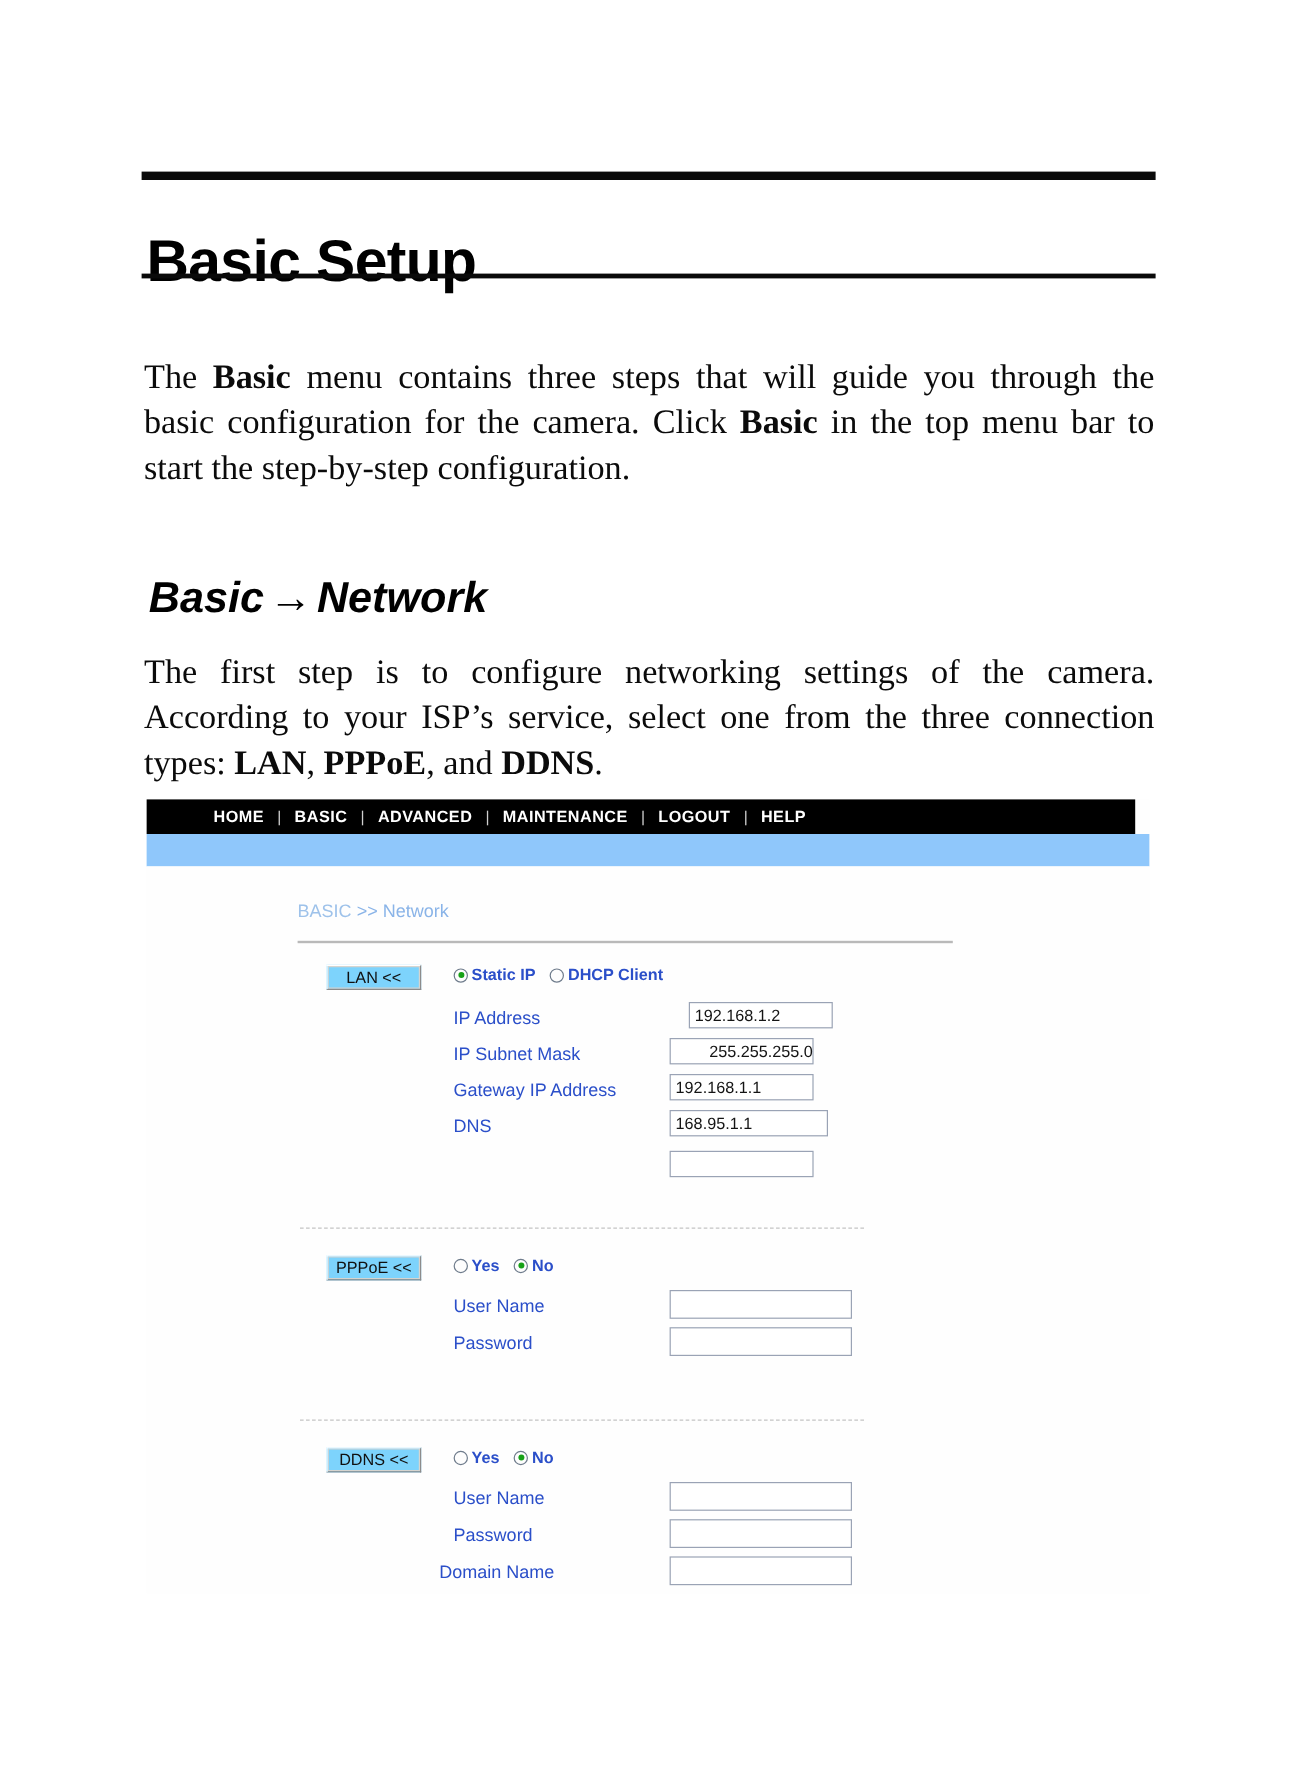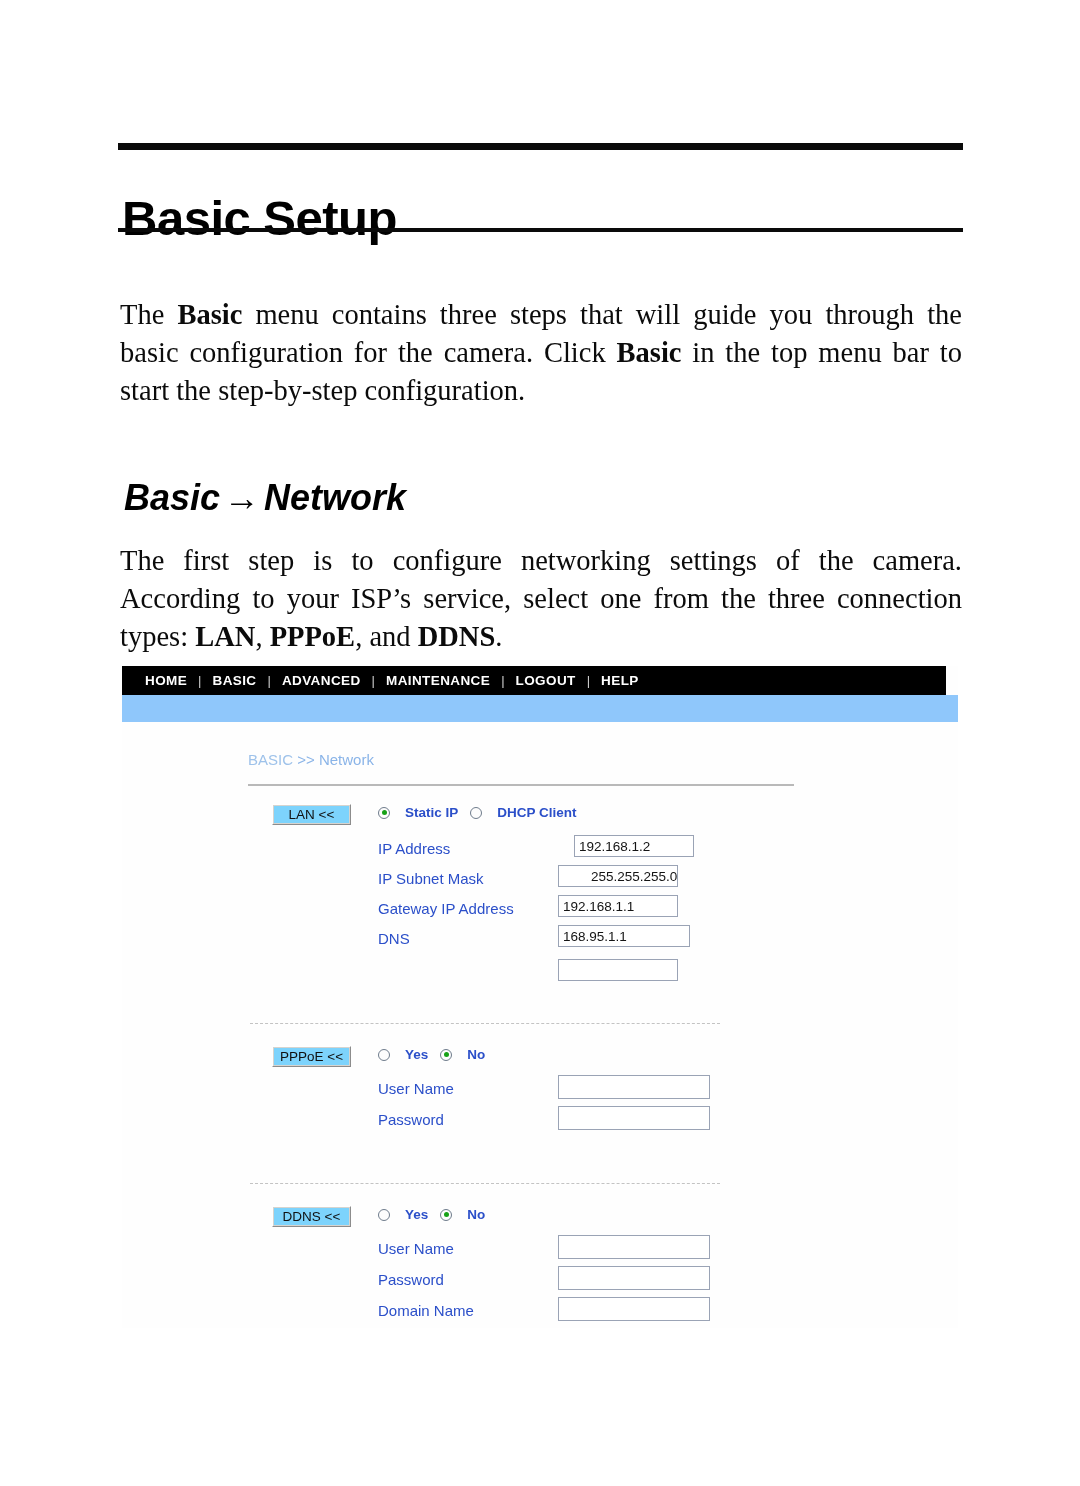--- a/index.html
+++ b/index.html
@@ -106,21 +106,21 @@
   }
 
   .navbar {
     position: absolute;
     left: 0; top: 0;
     width: 824px;
     height: 29px;
     background: #000000;
     display: flex;
     align-items: center;
-    padding-left: 23px;
+    padding-left: 56px;
     box-sizing: border-box;
   }
   .nav-item {
     font-family: "Liberation Sans", sans-serif;
     font-weight: bold;
     font-size: 13.5px;
     letter-spacing: 0.4px;
     color: #ffffff;
     white-space: nowrap;
   }
@@ -210,21 +210,21 @@
     align-items: center;
     gap: 12px;
   }
   .radio-lan   { top: 83px; }
   .radio-pppoe { top: 325px; }
   .radio-ddns  { top: 485px; }
 
   .radio-opt {
     display: flex;
     align-items: center;
-    gap: 15px;
+    gap: 3px;
   }
   .radio-mark {
     width: 12px;
     height: 12px;
     border-radius: 50%;
     background: #fdfdfd;
     border: 1px solid #6f7c8c;
     box-sizing: border-box;
     position: relative;
     flex: 0 0 auto;
@@ -370,20 +370,20 @@
           <span class="radio-label">No</span>
         </span>
       </div>
 
       <div class="field-label" style="left:256px; top:518px;">User Name</div>
       <div class="field-input tall" style="left:436px; top:513px; width:152px;"></div>
 
       <div class="field-label" style="left:256px; top:549px;">Password</div>
       <div class="field-input tall" style="left:436px; top:544px; width:152px;"></div>
 
-      <div class="field-label" style="left:256px; top:580px;">Domain Name</div>
+      <div class="field-label" style="left:244px; top:580px;">Domain Name</div>
       <div class="field-input tall" style="left:436px; top:575px; width:152px;"></div>
 
     </div>
   </div>
 
 
 </div>
 
 </body></html>

